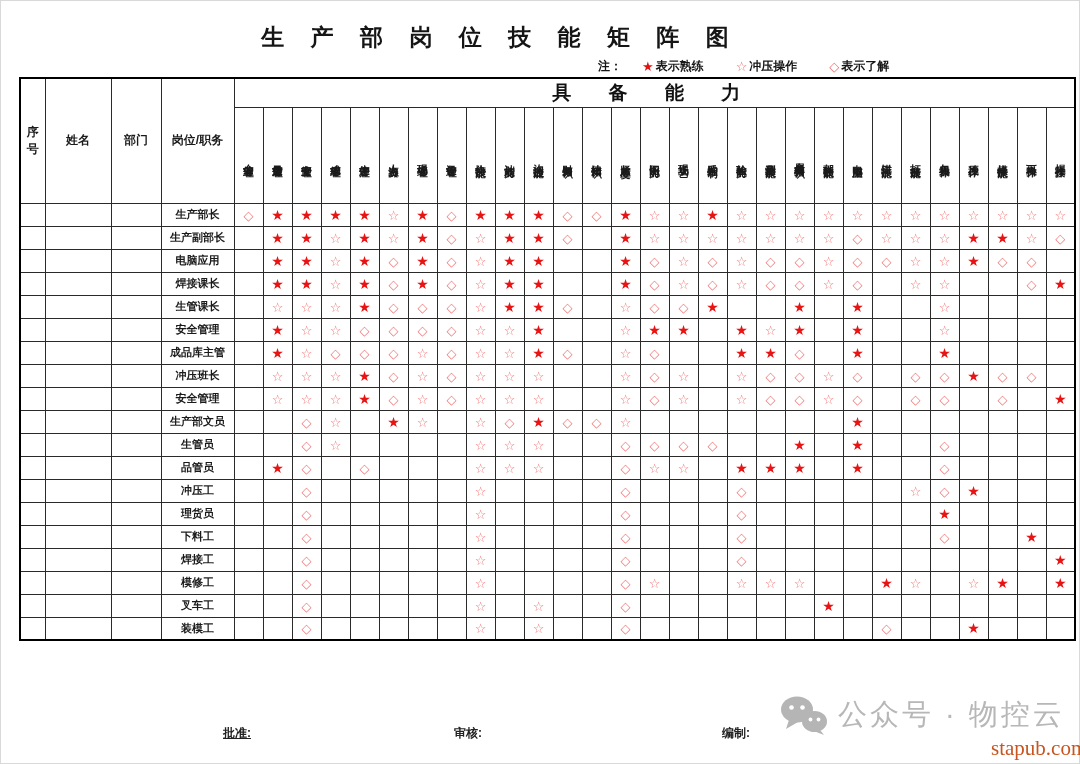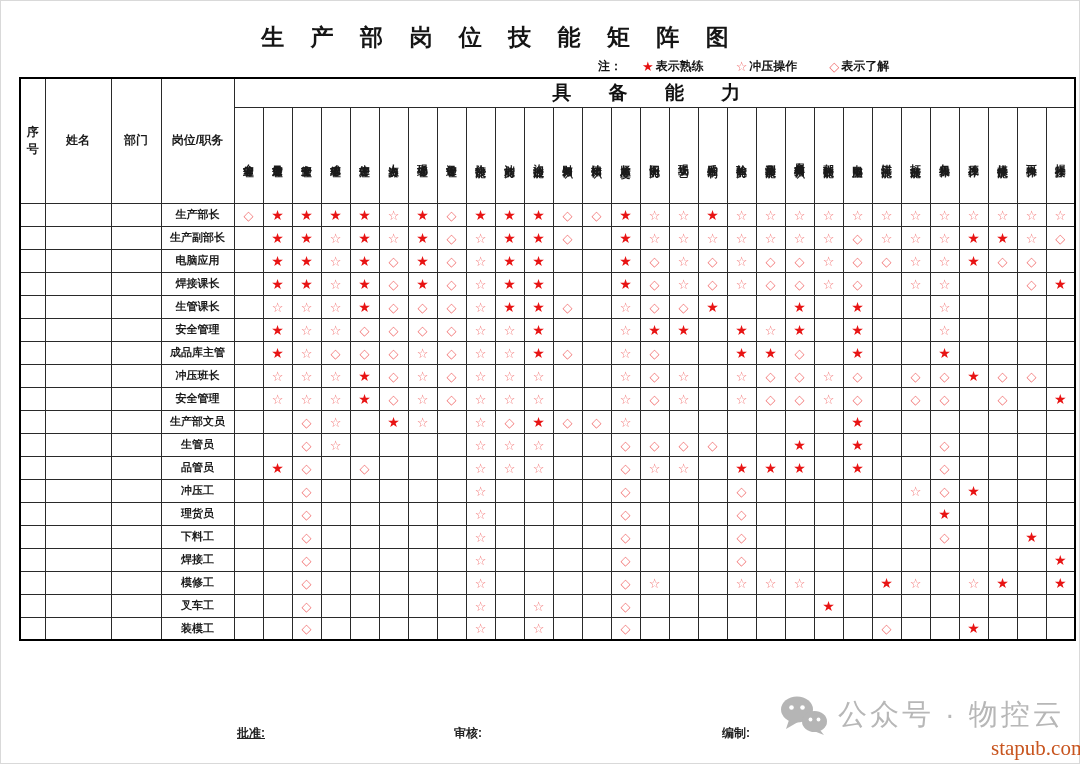--- a/index.html
+++ b/index.html
@@ -37,21 +37,21 @@
     font-size:10.5px;font-weight:bold;color:#1a1a1a;line-height:1.05;letter-spacing:1px;
     max-height:92px;
   }
   td.cell,td.blank-cell{text-align:center;vertical-align:middle;}
   td.pos{font-size:11px;font-weight:bold;color:#1a1a1a;text-align:center;vertical-align:middle;white-space:nowrap;}
   .sym{line-height:1;display:inline-block;}
   .sym.filled{color:#e81414;font-size:14px;}
   .sym.outline{color:#f27575;font-size:13px;}
 
   .footer-label{position:absolute;top:725px;font-size:12px;font-weight:bold;color:#222;}
-  .footer-approve{left:237px;text-decoration:underline;}
+  .footer-approve{left:223px;text-decoration:underline;}
   .footer-review{left:454px;}
   .footer-prepare{left:722px;}
 
   .watermark{position:absolute;left:780px;top:695px;display:flex;align-items:center;}
   .wm-icon{width:48px;height:40px;margin-right:10px;}
   .wm-text{font-size:29px;color:#b7b7b7;letter-spacing:3px;white-space:nowrap;}
   .site-link{
     position:absolute;left:991px;top:736px;font-family:"Liberation Serif","DejaVu Serif",serif;
     font-size:21px;color:#c8551f;
   }

